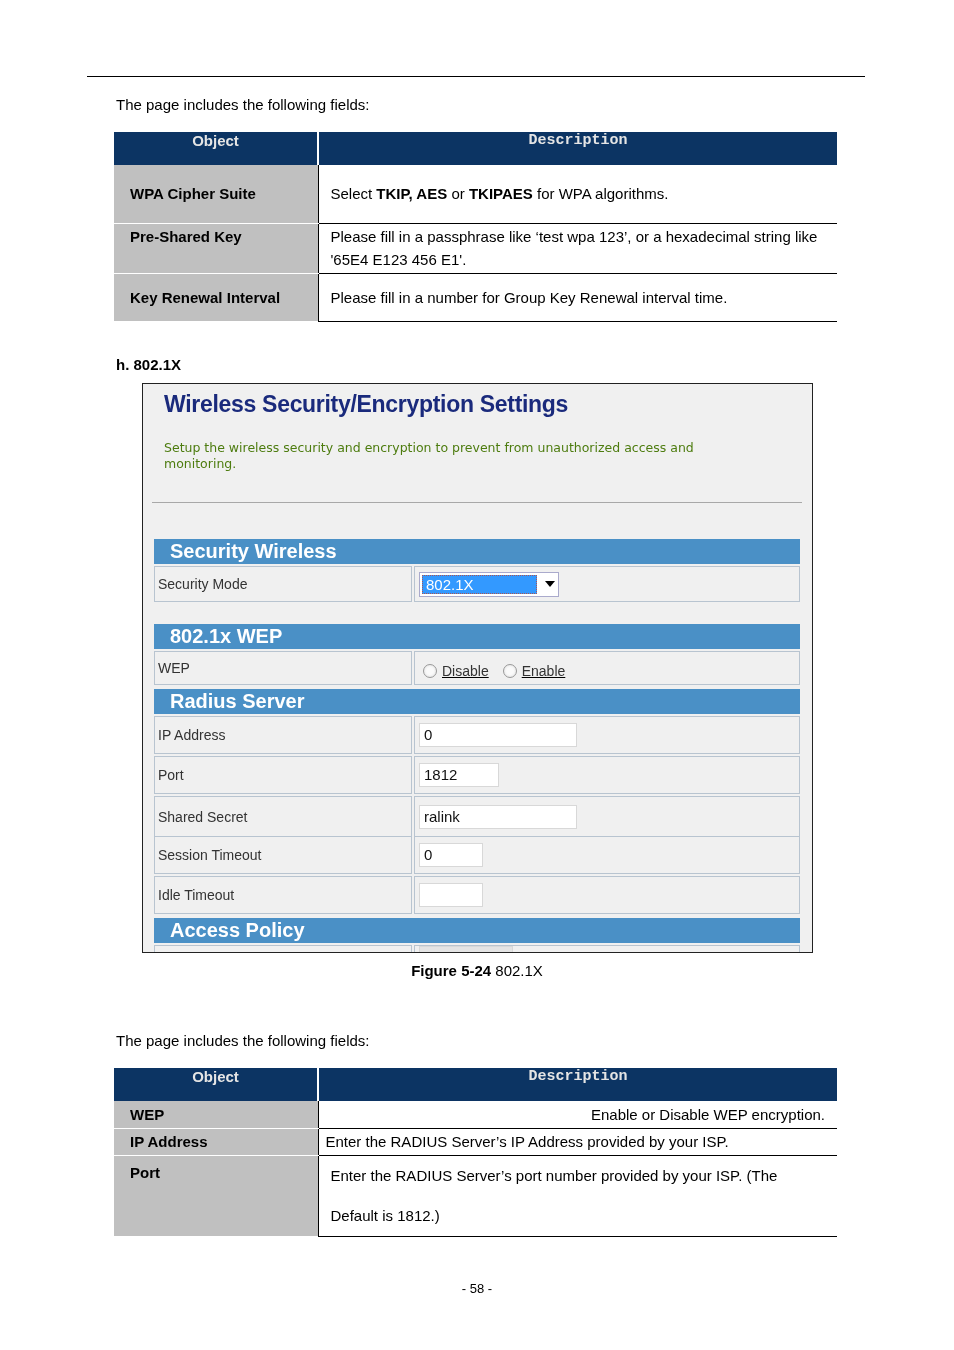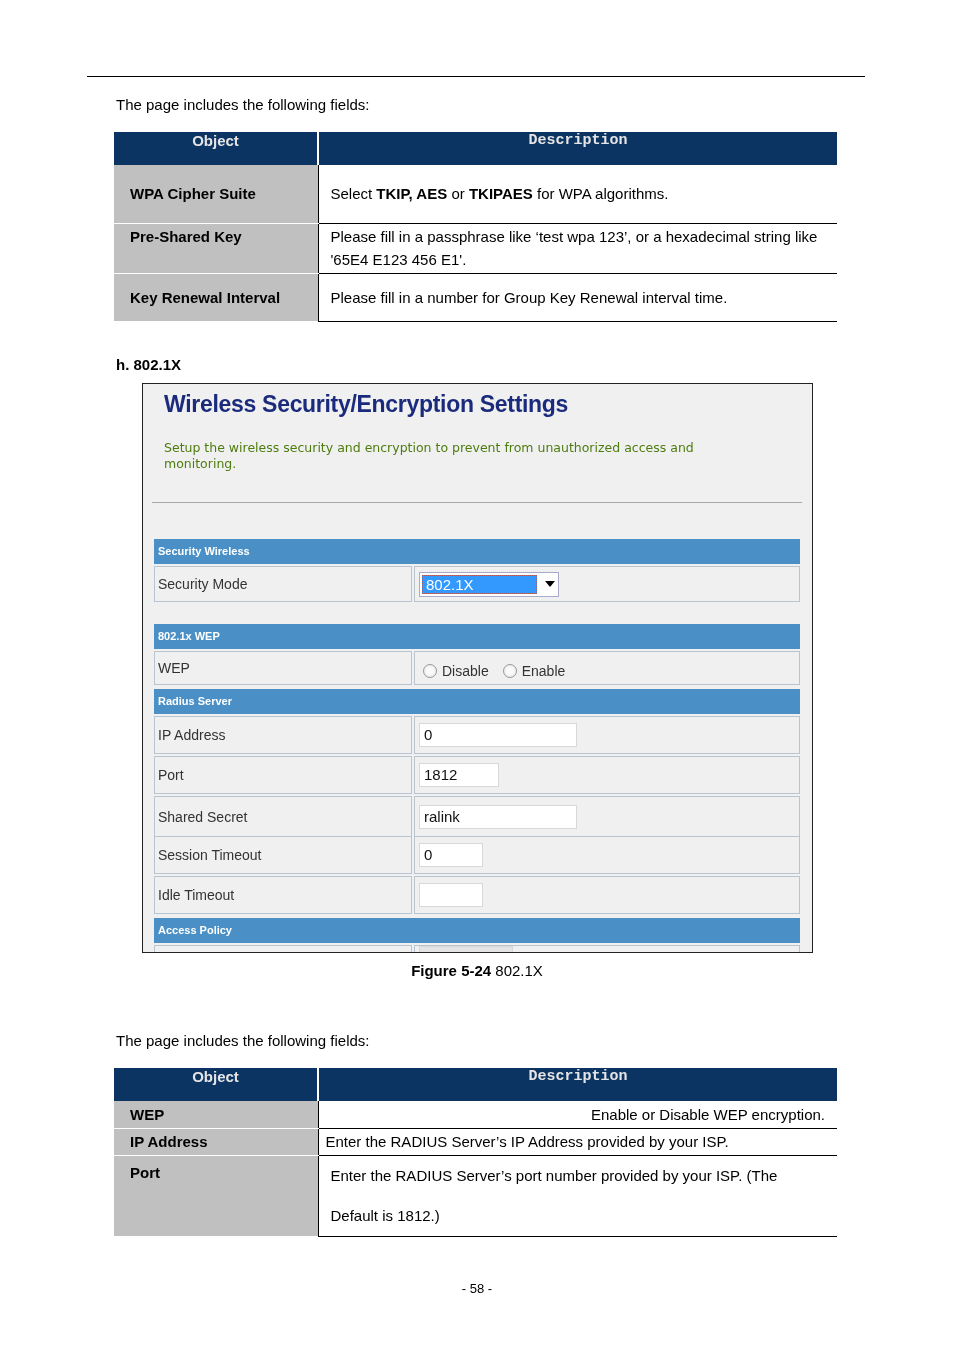--- a/index.html
+++ b/index.html
@@ -10,21 +10,21 @@
   .doc-table th { background:#0c3463; color:#e5e5e5; font-weight:bold; font-size:15px; padding:0; text-align:center; vertical-align:top; border-right:2px solid #fff; }
   .doc-table th:last-child { border-right:none;font-family:Liberation Mono, monospace; }
   .doc-table td.obj { background:#c0c0c0; font-weight:bold; padding:0 0 0 16px; width:187px; vertical-align:middle; border-right:1px solid #000; }
   .doc-table td.desc { padding:0 12px; vertical-align:middle; line-height:23px; border-bottom:1px solid #000; }
   .doc-table tr.rowline td.obj { border-bottom:1px solid #fff; }
   .heading-h { position:absolute; left:116px; top:356px; font-size:15px; font-weight:bold; }
   .shot { position:absolute; left:142px; top:383px; width:669px; height:568px; border:1px solid #222; background:#f0f0f0; overflow:hidden; font-family:"Liberation Sans", sans-serif; }
   .shot-title { position:absolute; left:21px; top:7px; font-size:23px; font-weight:bold; color:#1a2a7c; letter-spacing:-0.3px; }
   .shot-desc { position:absolute; left:21px; top:56px; width:600px; font-family:"DejaVu Sans", sans-serif; font-size:12.5px; color:#4d7c0f; line-height:16px; }
   .shot-hr { position:absolute; left:9px; top:118px; width:650px; height:1px; background:#a8a8a8; }
-  .sec { position:absolute; left:11px; width:646px; height:25px; background:#4a90c6; color:#fff; font-weight:bold; font-size:11px; line-height:25px; padding-left:4px; box-sizing:border-box; }
+  .sec { position:absolute; left:11px; width:646px; height:25px; background:#4a90c6; color:#fff; font-weight:bold; font-size:20px; line-height:25px; padding-left:16px; box-sizing:border-box; }
   .frow { position:absolute; left:11px; width:646px; display:flex; box-sizing:border-box;justify-content:space-between; }
   .flabel { width:258px; border:1px solid #b8c4d0; background:#f0f0f0; box-sizing:border-box; font-size:14px; color:#333; padding-left:3px; display:flex; align-items:center; }
   .fval { flex:1; border:1px solid #b8c4d0; background:#f0f0f0; margin-left:2px; box-sizing:border-box; display:flex; align-items:center; padding-left:4px; }
   .tinput { background:#fff; border:1px solid #d8d8d8; height:24px; box-sizing:border-box; font-size:15px; padding-left:4px; line-height:22px; color:#111; }
   .select { width:140px; height:25px; border:1px solid #aac; background:#fff; display:flex; align-items:center; box-sizing:border-box; padding:2px; }
   .select .sel-val { background:#3399ff; color:#fff; width:110px; height:17px; font-size:15px; line-height:17px; padding-left:3px; border:1px dotted #a55; }
   .select .arrow { margin-left:8px; width:0; height:0; border-left:5px solid transparent; border-right:5px solid transparent; border-top:6px solid #000; }
   .radio { display:inline-flex; align-items:center; font-size:14px; color:#333; margin-right:14px; }
   .radio .circ { width:12px; height:12px; border-radius:50%; border:1px solid #999; background:radial-gradient(circle,#fafafa 40%,#ddd 100%); margin-right:5px; }
   .caption { position:absolute; left:0; width:954px; top:962px; text-align:center; font-size:15px; }
@@ -72,21 +72,21 @@
       <div class="select">
         <div class="sel-val">802.1X</div>
         <div class="arrow"></div>
       </div>
     </div>
   </div>
 
   <div class="sec" style="top:240px;">802.1x WEP</div>
   <div class="frow" style="top:267px;height:34px;">
     <div class="flabel">WEP</div>
-    <div class="fval" style="padding-left:8px;padding-top:6px;">
+    <div class="fval" style="padding-left:8px;padding-top:6px;text-decoration:underline;">
       <label class="radio">
           <span class="circ"></span>
           <span>Disable</span>
         </label>
       <label class="radio">
           <span class="circ"></span>
           <span>Enable</span>
         </label>
     </div>
   </div>

